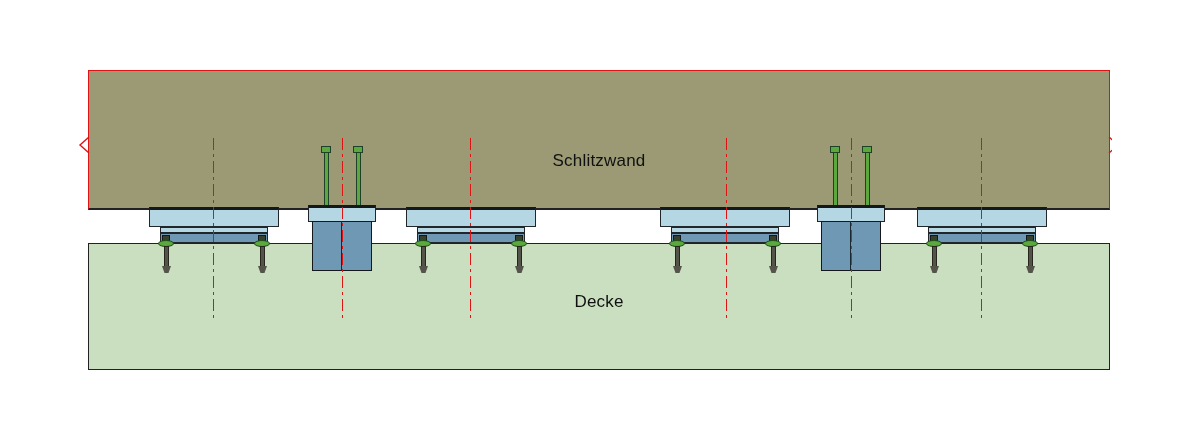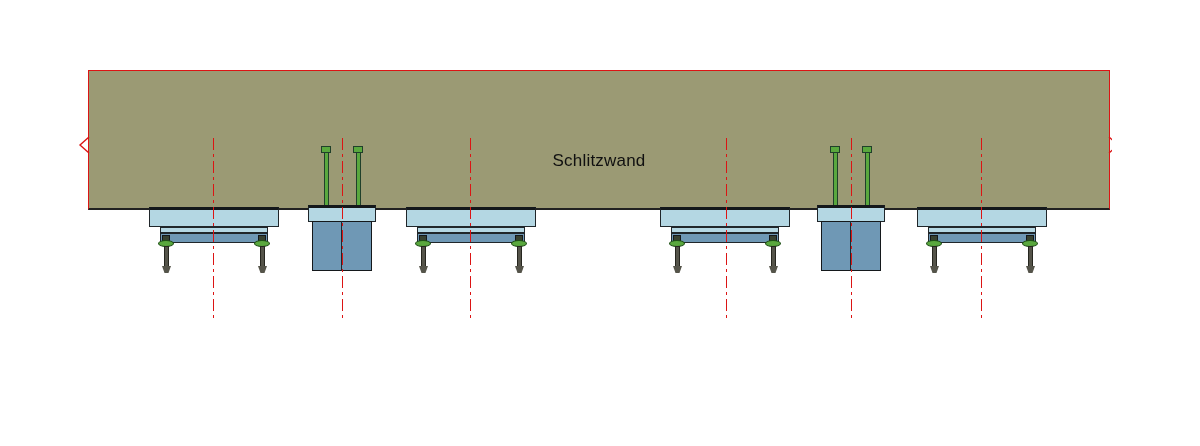--- a/index.html
+++ b/index.html
@@ -30,20 +30,23 @@
   .seam{background:#1c2830;}
   .centerline{position:absolute;top:138px;width:1px;height:182px;
     background:repeating-linear-gradient(to bottom,var(--line-red) 0 12px,transparent 12px 16px,var(--line-red) 16px 19px,transparent 19px 23px);}
 </style>
 </head>
 <body>
 
 <div id="canvas">
   <div id="wall">
     <div class="lbl">Schlitzwand</div>
+  </div>
+  <div id="slab">
+    <div class="lbl">Decke</div>
   </div>
   <svg id="break-svg" width="1200" height="446">
     <polyline class="brk" points="89,137 80,145 89,153"></polyline>
     <polyline class="brk" points="1109,137 1118,145 1109,153"></polyline>
   </svg>
   <div id="parts-layer">
       <div class="bearing" style="left: 149px; top: 207px; width: 130px; height: 66px;">
         <div class="plate-top" style="left: 0px; top: 0px; width: 130px; height: 20px;"></div>
         <div class="strip-light" style="left: 11px; top: 20px; width: 108px; height: 6px;"></div>
         <div class="strip-mid" style="left: 11px; top: 26px; width: 108px; height: 10px;"></div>

